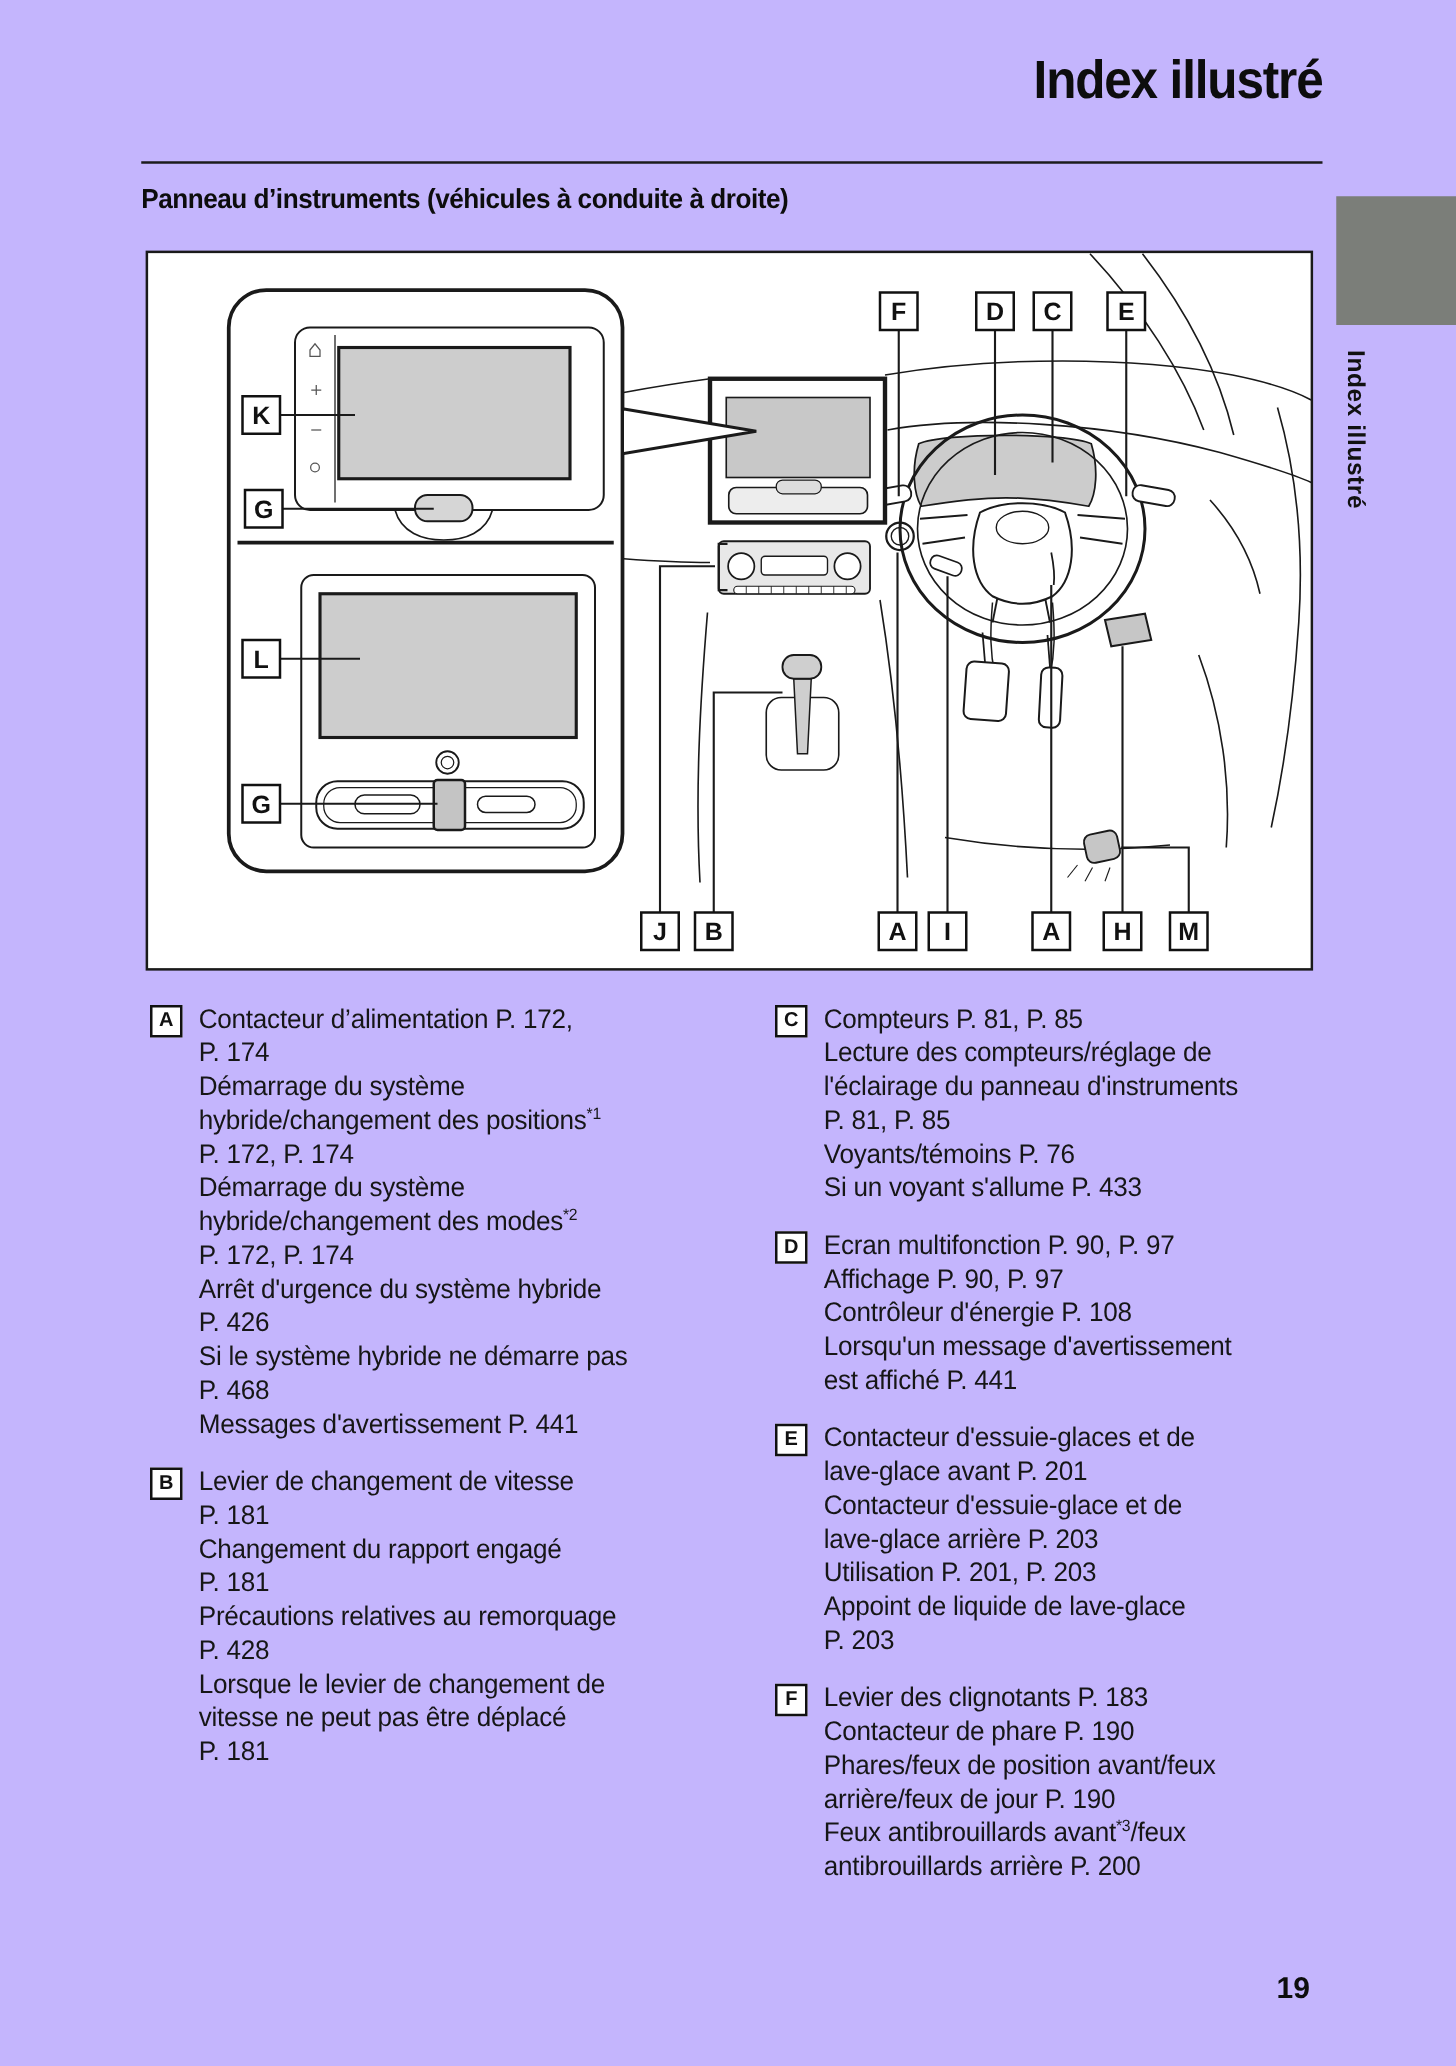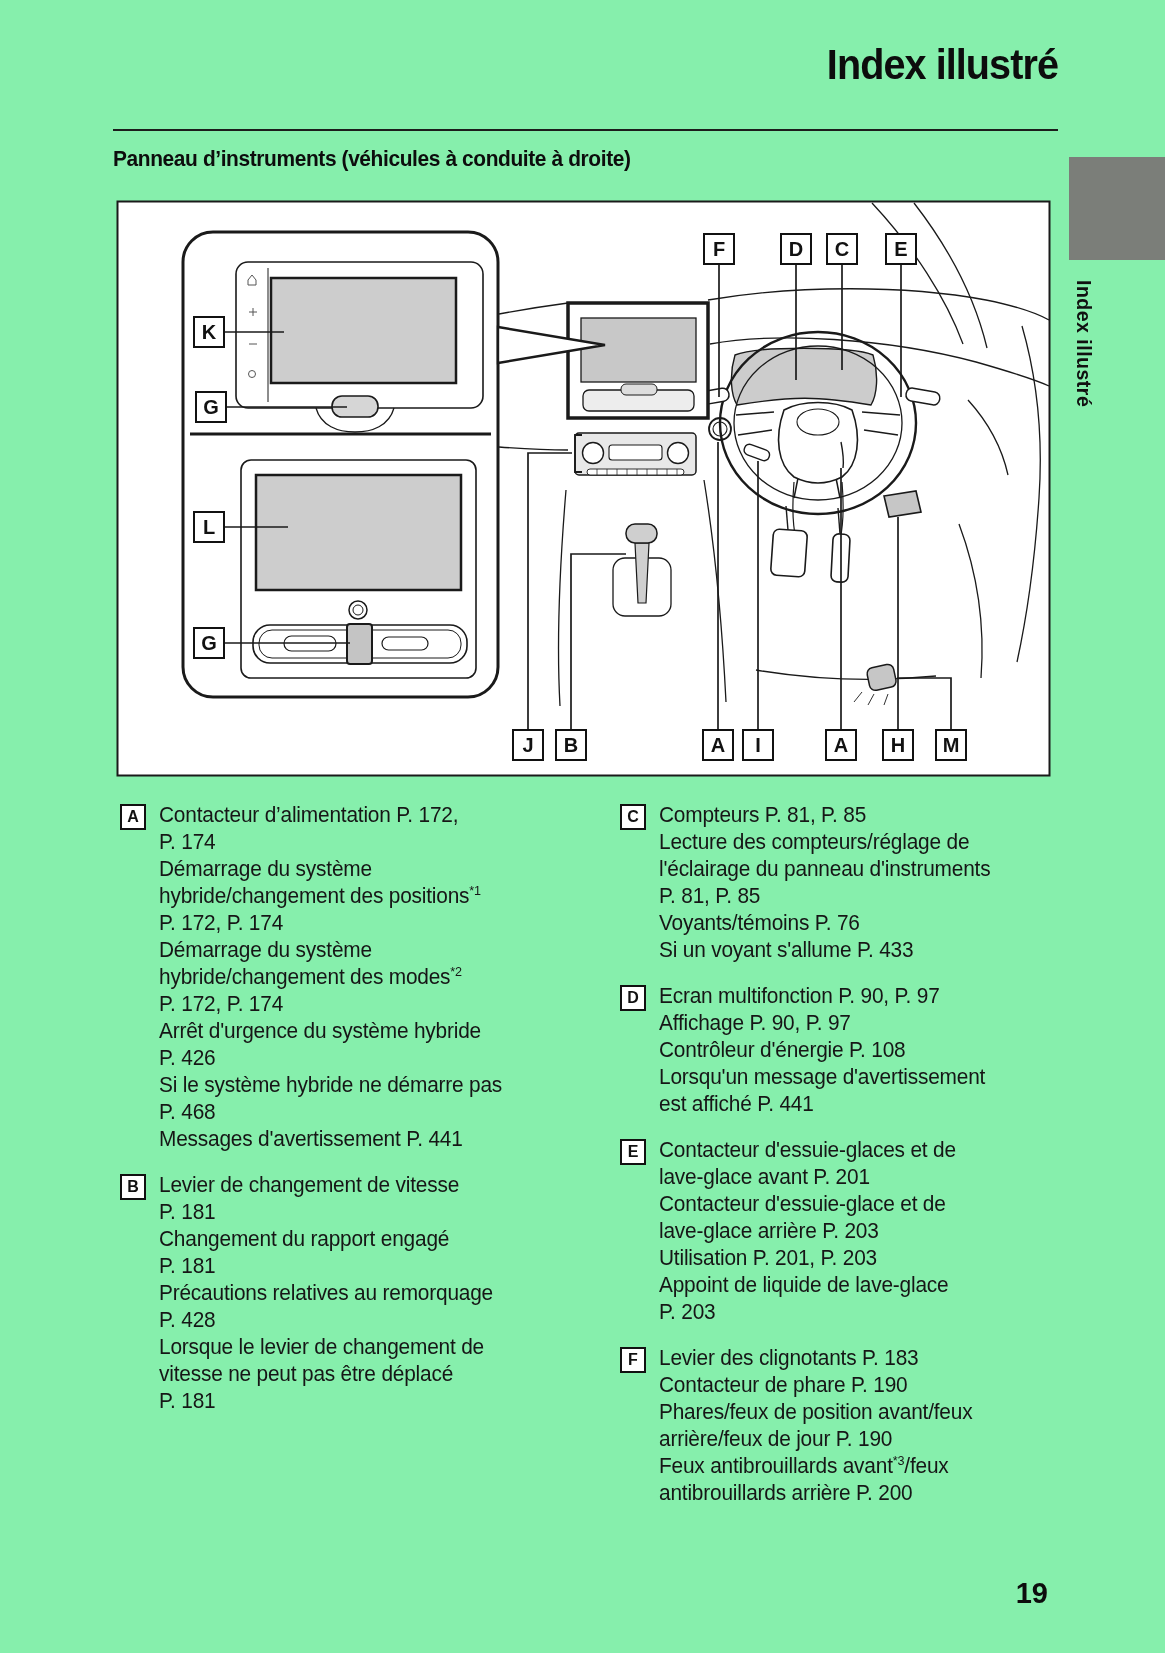--- a/index.html
+++ b/index.html
@@ -1,16 +1,16 @@
 <!DOCTYPE html>
 <html><head>
 <meta charset="utf-8">
 <style>
   html,body{margin:0;padding:0;background:#ffffff;}
-  .page{position:relative;width:1165px;height:1653px;background:#86efac;overflow:hidden;
+  .page{position:relative;width:1165px;height:1653px;background:#c4b5fd;overflow:hidden;
         font-family:"Liberation Sans",sans-serif;color:#161616;}
   .title{position:absolute;top:40px;left:0;width:1058px;text-align:right;
          font-size:43px;font-weight:bold;color:#0d0d0d;letter-spacing:-1px;
          transform:scaleX(.92);transform-origin:100% 50%;white-space:nowrap;}
   .rule{position:absolute;top:129px;left:113px;width:945px;height:2px;background:#1c1c1c;}
   .section-heading{position:absolute;top:146px;left:113px;font-size:22px;font-weight:bold;
          color:#0d0d0d;letter-spacing:-.4px;transform:scaleX(.95);transform-origin:0 50%;white-space:nowrap;}
   .side-tab{position:absolute;left:1069px;top:157px;width:96px;height:103px;}
   .side-label{position:absolute;left:1072px;top:280px;height:170px;
          writing-mode:vertical-rl;font-size:19.5px;font-weight:bold;color:#111;
@@ -21,21 +21,21 @@
   .col-0{left:0;width:470px;}
   .col-1{left:500px;width:435px;}
   .item{position:relative;padding-left:39px;margin-bottom:19px;}
   .key{position:absolute;left:0;top:2px;width:22px;height:22px;border:2px solid #111;
        font-size:16px;font-weight:bold;line-height:22px;text-align:center;color:#111;
        background:#fff;}
   .ln{font-size:21.5px;line-height:27px;color:#161616;letter-spacing:-.2px;
       transform:scaleX(.97);transform-origin:0 50%;white-space:nowrap;}
   .ln sup{font-size:13px;line-height:0;}
   .page-number{position:absolute;top:1577px;left:0;width:1048px;text-align:right;
-       font-size:29px;font-weight:bold;color:#0d0d0d;}
+       font-size:24px;font-weight:bold;color:#0d0d0d;}
   svg .ink{stroke:#1a1a1a;fill:none;}
   svg text.callout-letter{font-family:"Liberation Sans",sans-serif;font-size:20px;
        font-weight:bold;fill:#111;text-anchor:middle;}
 </style>
 </head>
 <body>
 
 <div class="page">
 
   <div class="title">Index illustré</div>

